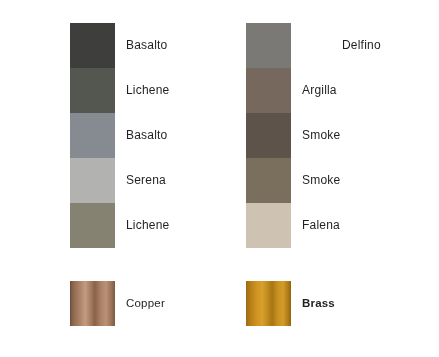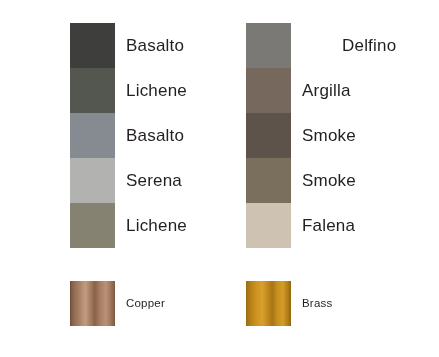--- a/index.html
+++ b/index.html
@@ -42,21 +42,21 @@
     top: 0;
     width: 45px;
     height: 45px;
   }
   .swatch-label {
     position: absolute;
     left: 56px;
     top: 0;
     height: 45px;
     line-height: 45px;
-    font-size: 17px;
+    font-size: 12px;
     color: #231f20;
     letter-spacing: 0.2px;
     white-space: nowrap;
   }
 
   
   .metal-group {
     position: absolute;
     width: 204px;
   }
@@ -141,17 +141,17 @@
   <div class="metal-group metal-left">
     <div class="metal-row">
       <div class="metal-chip" style="background-image: linear-gradient(to right, rgb(110, 78, 58) 0%, rgb(143, 106, 80) 8%, rgb(172, 131, 104) 22%, rgb(194, 155, 128) 34%, rgb(165, 124, 96) 46%, rgb(138, 98, 71) 55%, rgb(171, 129, 102) 68%, rgb(187, 146, 119) 80%, rgb(154, 114, 89) 92%, rgb(123, 88, 63) 100%);"></div>
       <div class="metal-label" style="color: rgb(35, 31, 32);">Copper</div>
     </div>
   </div>
 
   <div class="metal-group metal-right">
     <div class="metal-row">
       <div class="metal-chip" style="background-image: linear-gradient(to right, rgb(154, 107, 18) 0%, rgb(184, 127, 24) 10%, rgb(207, 148, 34) 24%, rgb(216, 160, 44) 36%, rgb(192, 138, 30) 48%, rgb(168, 117, 22) 58%, rgb(199, 144, 32) 70%, rgb(212, 156, 41) 82%, rgb(178, 124, 23) 93%, rgb(143, 100, 16) 100%);"></div>
-      <div class="metal-label" style="color: rgb(35, 31, 32);">Brass</div>
+      <div class="metal-label" style="color: rgb(35, 31, 32); font-weight: bold;">Brass</div>
     </div>
   </div>
 
 </div>
 
 </body></html>

